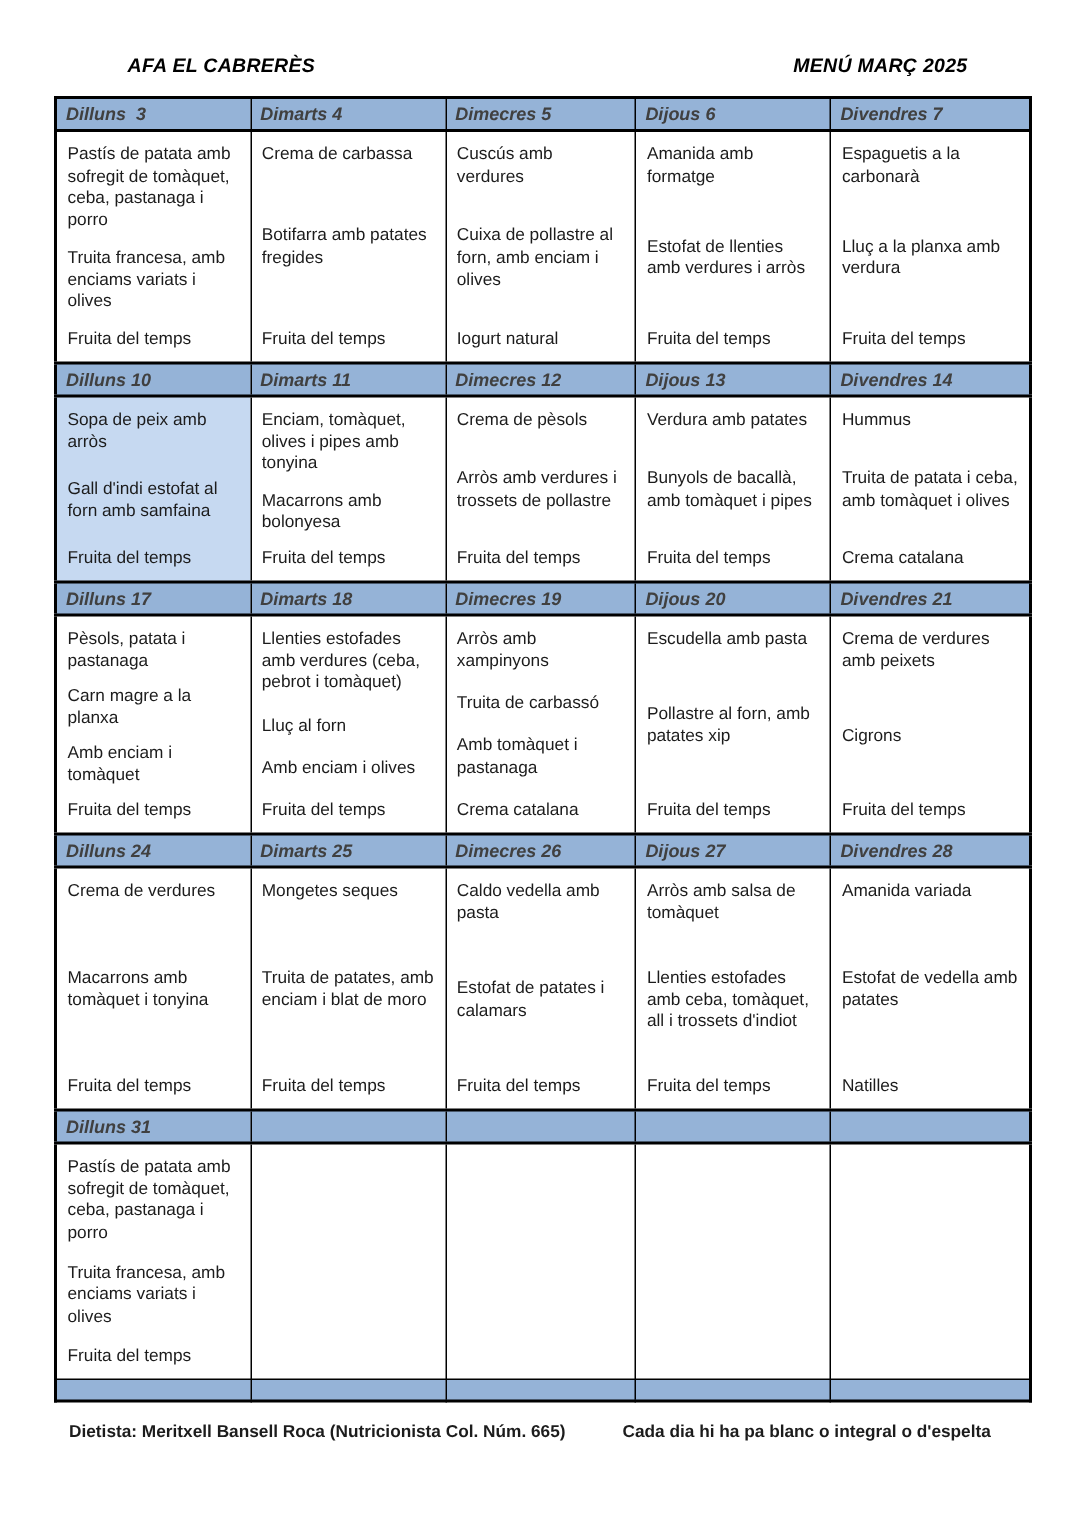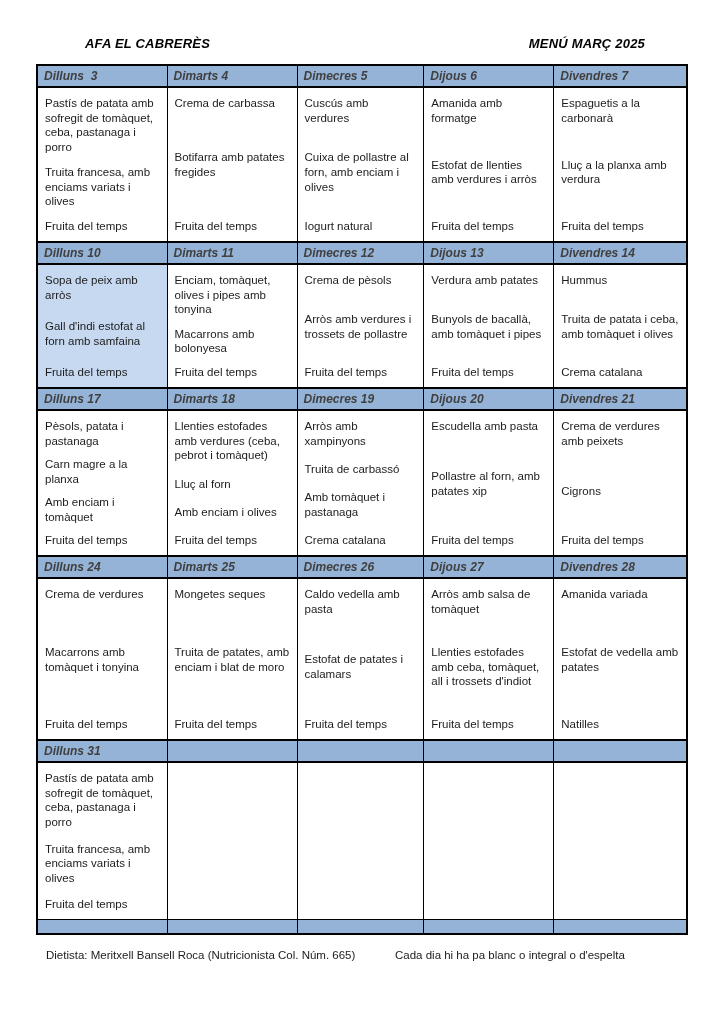--- a/index.html
+++ b/index.html
@@ -30,23 +30,23 @@
     display:flex;flex-direction:column;justify-content:space-between;
     font-size:11.5px;line-height:1.27;
   }
   tr.w1 td .cell{height:153px;}
   tr.w2 td .cell{height:122px;}
   tr.w3 td .cell{height:144px;}
   tr.w4 td .cell{height:160px;}
   tr.w5 td .cell{height:156px;}
   td.hl{background:var(--highlight-blue,#C6D9F1);}
   tr.bottom-bar td{background:var(--header-blue,#95B3D7);height:13px;}
-  .doc-footer{position:relative;height:20px;margin-top:14px;font-size:11.5px;color:#1c1c1c;}
+  .doc-footer{position:relative;height:20px;margin-top:14px;font-size:11.5px;color:#1c1c1c;font-weight:bold;}
   .doc-footer .fl{position:absolute;left:46px;top:0;}
-  .doc-footer .fr{position:absolute;left:395px;top:0;}
+  .doc-footer .fr{position:absolute;left:415px;top:0;}
 </style>
 </head>
 <body>
 
 <div class="doc-header">
   <span class="doc-title">AFA EL CABRERÈS</span>
   <span class="doc-title">MENÚ MARÇ 2025</span>
 </div>
 
 <table class="menu">

